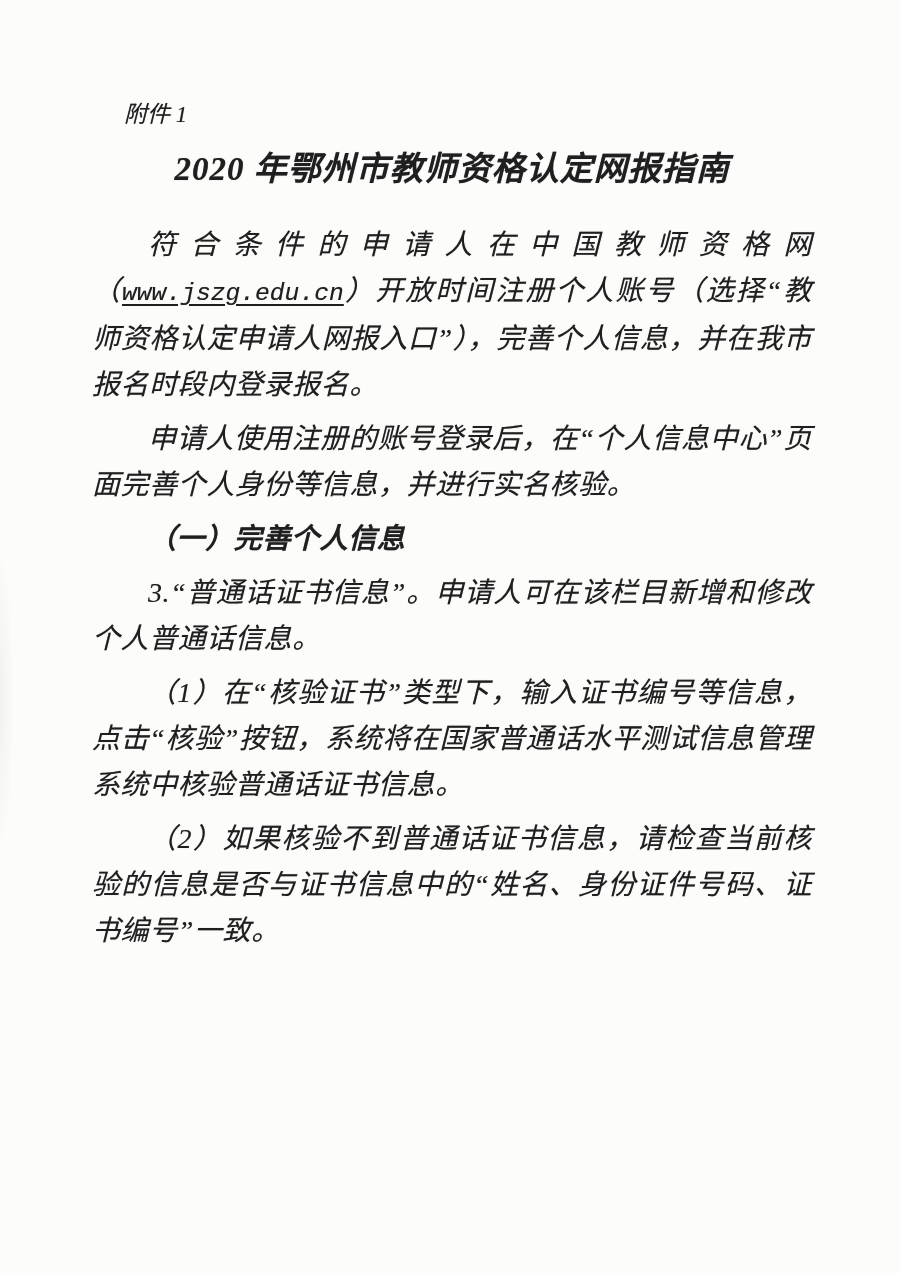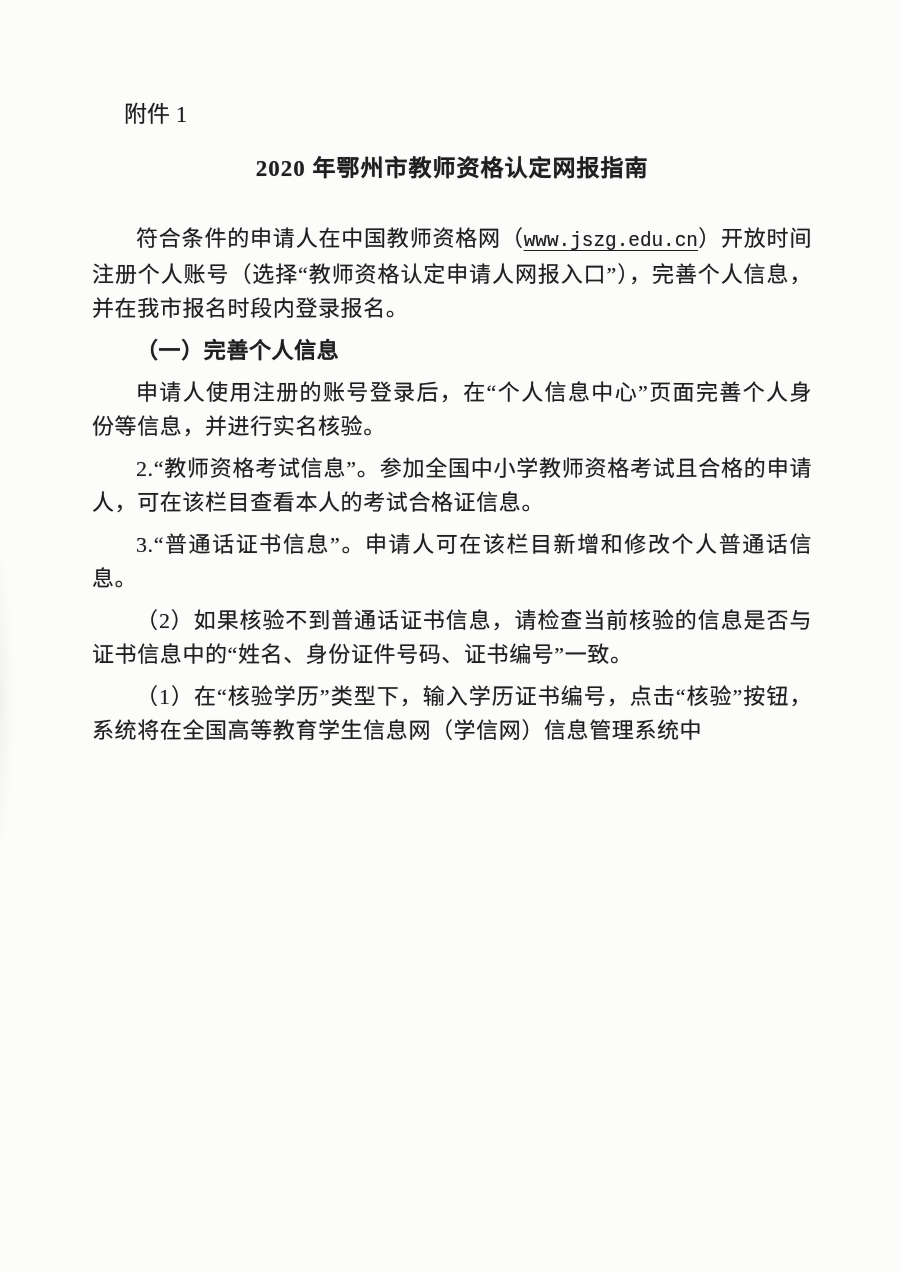--- a/index.html
+++ b/index.html
@@ -24,43 +24,44 @@
     width: 14px;
     height: 320px;
     background: radial-gradient(ellipse at left center, rgba(60,60,60,0.06), rgba(60,60,60,0) 70%);
     pointer-events: none;
   }
   .content {
     position: absolute;
     left: 92px;
     top: 100px;
     width: 720px;
+    font-style: italic;
   }
   .attachment-label {
     font-size: 23px;
     line-height: 30px;
     margin: 0 0 0 32px;
     text-shadow: 0 0 0.7px rgba(31,31,31,0.55);
   }
   .doc-title {
     margin: 16px 0 0 0;
     text-align: center;
-    font-size: 23px;
+    font-size: 33px;
     line-height: 46px;
     font-weight: bold;
     letter-spacing: 1px;
     text-shadow: 0 0 0.8px rgba(31,31,31,0.6);
   }
   .body-text {
     margin-top: 30px;
   }
   .para {
     margin: 0 0 8px 0;
-    font-size: 22px;
-    line-height: 34px;
+    font-size: 28px;
+    line-height: 46px;
     letter-spacing: 0.6px;
     text-align: justify;
     text-justify: inter-character;
     text-align-last: left;
     text-indent: 2em;
     text-shadow: 0 0 0.7px rgba(31,31,31,0.5);
   }
   .section-heading {
     font-weight: bold;
   }
@@ -81,31 +82,30 @@
   <div class="content">
 
     <p class="attachment-label">附件 1</p>
 
     <h1 class="doc-title">2020 年鄂州市教师资格认定网报指南</h1>
 
     <div class="body-text">
 
       <p class="para"><span>符合条件的申请人在中国教师资格网（</span><span class="url">www.jszg.edu.cn</span><span>）开放时间注册个人账号（选择“教师资格认定申请人网报入口”），完善个人信息，并在我市报名时段内登录报名。</span></p>
 
+      <p class="para">申请人使用注册的账号登录后，在“个人信息中心”页面完善个人身份等信息，并进行实名核验。</p>
+
       <p class="para section-heading">（一）完善个人信息</p>
 
-      <p class="para">申请人使用注册的账号登录后，在“个人信息中心”页面完善个人身份等信息，并进行实名核验。</p>
 
-
-      <p class="para">2.“教师资格考试信息”。参加全国中小学教师资格考试且合格的申请人，可在该栏目查看本人的考试合格证信息。</p>
 
       <p class="para">3.“普通话证书信息”。申请人可在该栏目新增和修改个人普通话信息。</p>
 
+      <p class="para">（1）在“核验证书”类型下，输入证书编号等信息，点击“核验”按钮，系统将在国家普通话水平测试信息管理系统中核验普通话证书信息。</p>
 
       <p class="para">（2）如果核验不到普通话证书信息，请检查当前核验的信息是否与证书信息中的“姓名、身份证件号码、证书编号”一致。</p>
 
 
 
-      <p class="para">（1）在“核验学历”类型下，输入学历证书编号，点击“核验”按钮，系统将在全国高等教育学生信息网（学信网）信息管理系统中</p>
 
     </div>
   </div>
 </div>
 
 </body></html>

